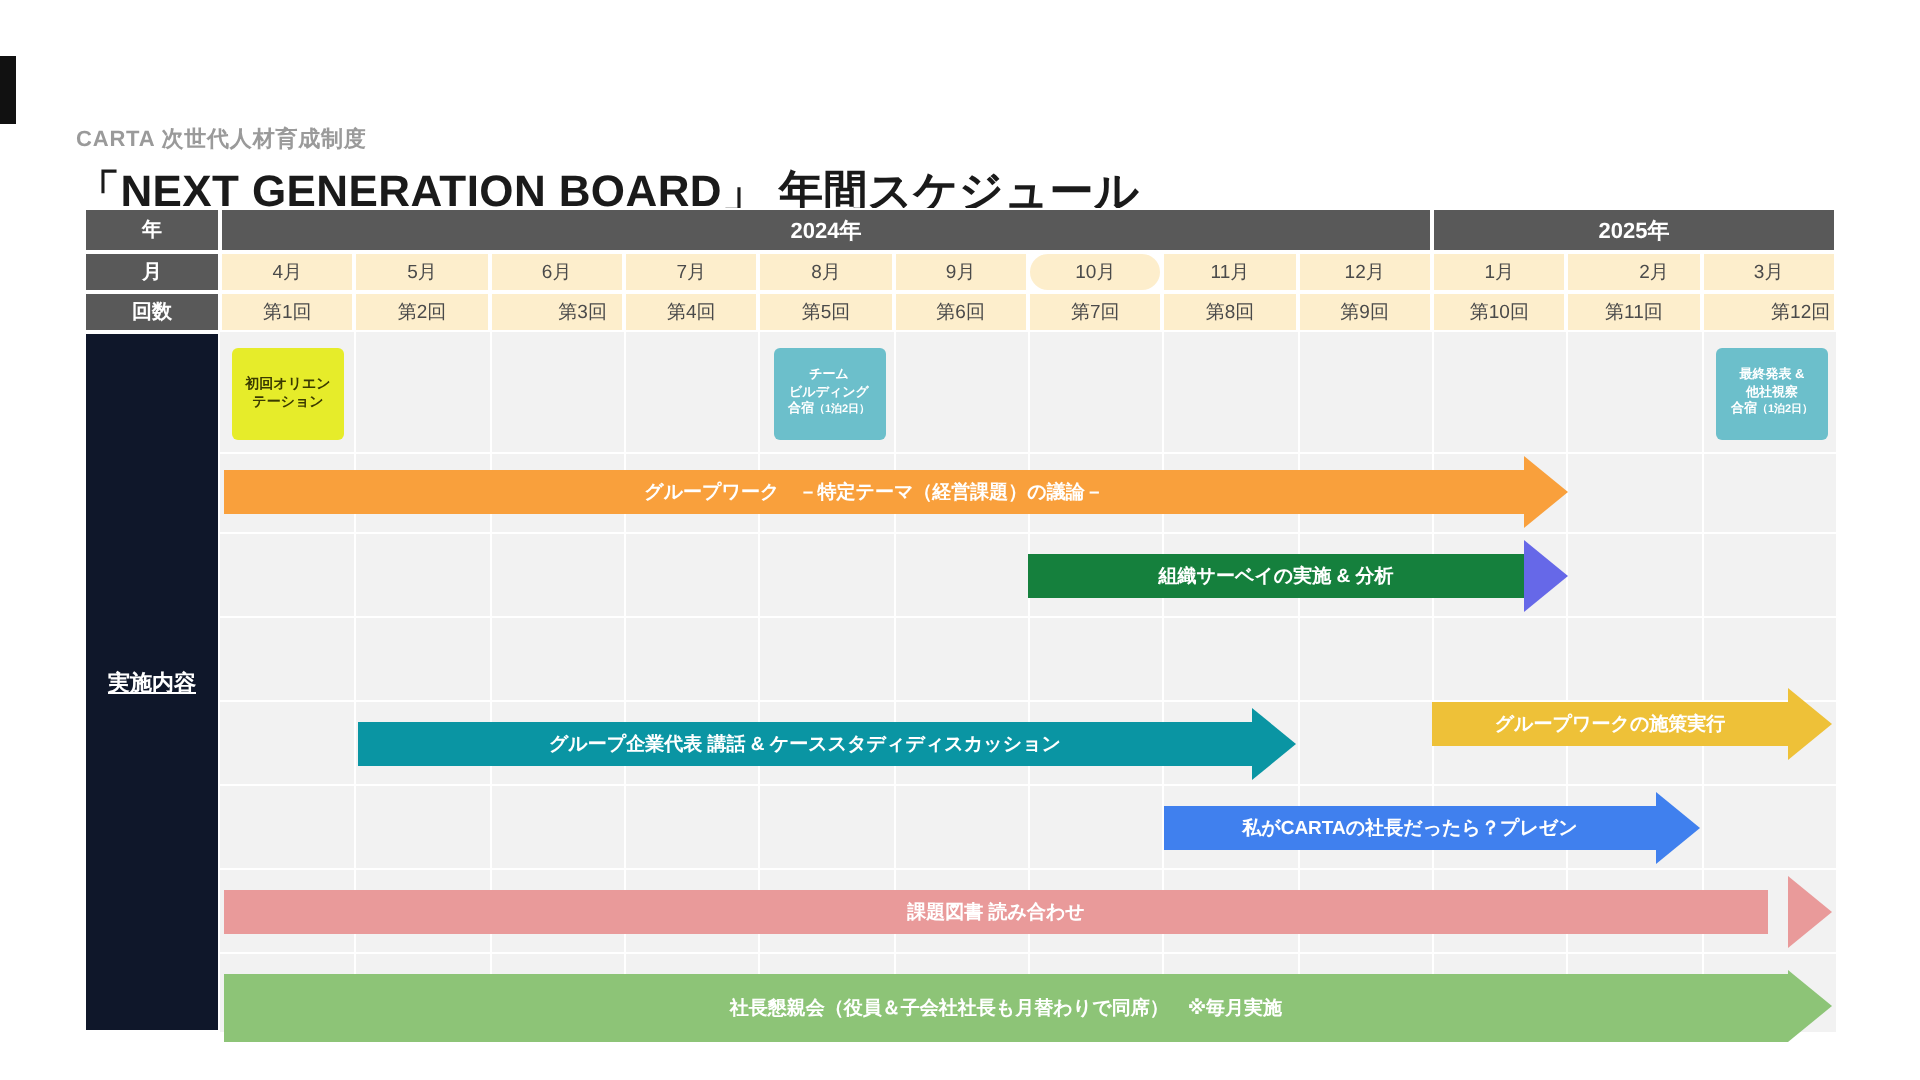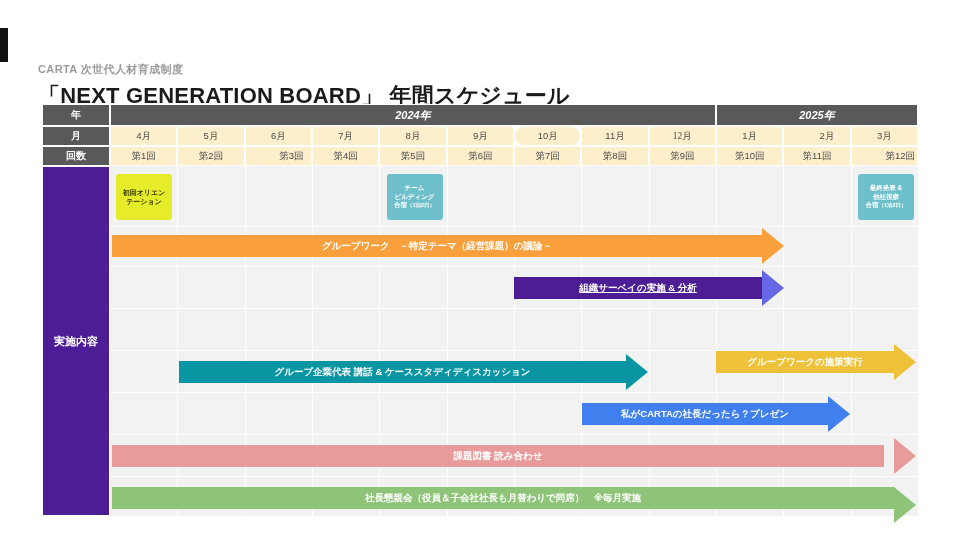--- a/index.html
+++ b/index.html
@@ -16,27 +16,27 @@
   #eyebrow{position:absolute;left:38px;top:36px;font-size:11px;color:#9a9a9a;letter-spacing:.4px;font-weight:700;}
   #title{position:absolute;left:38px;top:55px;font-size:22px;color:#1a1a1a;font-weight:700;letter-spacing:.2px;white-space:nowrap;}
 
   
   #grid{position:absolute;left:42px;top:104px;width:876px;height:412px;}
   .hdr-label{position:absolute;background:#595959;color:#ffffff;font-size:10px;font-weight:700;
              display:flex;align-items:center;justify-content:center;box-sizing:border-box;
              border:1px solid #ffffff;}
   .hdr-year{position:absolute;background:#595959;color:#ffffff;font-size:11px;font-weight:700;
             display:flex;align-items:center;justify-content:center;box-sizing:border-box;
-            border:1px solid #ffffff;font-style:italic;}
+            border:1px solid #ffffff;}
   .hdr-cell{position:absolute;background:#fdeecc;color:#4a4a4a;font-size:9.5px;
             display:flex;align-items:center;justify-content:center;box-sizing:border-box;
             border:1px solid #ffffff;}
-  #side-label{position:absolute;background:#4c1d95;color:#ffffff;font-size:11px;font-weight:700;
+  #side-label{position:absolute;background:#0f172a;color:#ffffff;font-size:11px;font-weight:700;
               display:flex;align-items:center;justify-content:center;box-sizing:border-box;
-              border:1px solid #ffffff;}
+              border:1px solid #ffffff;text-decoration:underline;}
 
   
   #body-area{position:absolute;left:68px;top:62px;width:808px;height:350px;background:#f2f2f2;}
   .vline{position:absolute;top:0;width:1px;height:350px;background:#ffffff;}
   .hline{position:absolute;left:0;width:808px;height:1px;background:#ffffff;}
 
   
   .evt-box{position:absolute;border-radius:3px;display:flex;align-items:center;justify-content:center;
            text-align:center;box-sizing:border-box;color:#ffffff;line-height:1.35;}
   .evt-sub{font-size:5.5px;}
@@ -69,21 +69,21 @@
   <div class="hdr-year" style="left:674px;top:0;width:202px;height:22px;">2025年</div>
 
   <div class="hdr-cell" style="left:68px;top:22px;width:67.33px;height:20px;">4月</div>
   <div class="hdr-cell" style="left:135.33px;top:22px;width:67.33px;height:20px;">5月</div>
   <div class="hdr-cell" style="left:202.67px;top:22px;width:67.33px;height:20px;">6月</div>
   <div class="hdr-cell" style="left:270px;top:22px;width:67.33px;height:20px;">7月</div>
   <div class="hdr-cell" style="left:337.33px;top:22px;width:67.33px;height:20px;">8月</div>
   <div class="hdr-cell" style="left:404.67px;top:22px;width:67.33px;height:20px;">9月</div>
   <div class="hdr-cell" style="left:472px;top:22px;width:67.33px;height:20px;border-radius:10px;">10月</div>
   <div class="hdr-cell" style="left:539.33px;top:22px;width:67.33px;height:20px;">11月</div>
-  <div class="hdr-cell" style="left:606.67px;top:22px;width:67.33px;height:20px;font-family:Liberation Serif, serif;">12月</div>
+  <div class="hdr-cell" style="left:606.67px;top:22px;width:67.33px;height:20px;">12月</div>
   <div class="hdr-cell" style="left:674px;top:22px;width:67.33px;height:20px;">1月</div>
   <div class="hdr-cell" style="left:741.33px;top:22px;width:67.33px;height:20px;padding-left:20px;">2月</div>
   <div class="hdr-cell" style="left:808.67px;top:22px;width:67.33px;height:20px;">3月</div>
 
   <div class="hdr-cell" style="left:68px;top:42px;width:67.33px;height:20px;">第1回</div>
   <div class="hdr-cell" style="left:135.33px;top:42px;width:67.33px;height:20px;">第2回</div>
   <div class="hdr-cell" style="left:202.67px;top:42px;width:67.33px;height:20px;padding-left:26px;">第3回</div>
   <div class="hdr-cell" style="left:270px;top:42px;width:67.33px;height:20px;">第4回</div>
   <div class="hdr-cell" style="left:337.33px;top:42px;width:67.33px;height:20px;">第5回</div>
   <div class="hdr-cell" style="left:404.67px;top:42px;width:67.33px;height:20px;">第6回</div>
@@ -131,21 +131,21 @@
       <span>他社視察</span>
       <span><span>合宿</span><span class="evt-sub">（1泊2日）</span></span>
     </div>
 
     <div class="arrow" id="ar-groupwork" style="left: 2px; top: 69px; width: 672px; height: 22px; align-items: center;">
       <div class="bar" style="width: 650px; background: rgb(249, 160, 60);">グループワーク　－特定テーマ（経営課題）の議論－</div>
       <div class="head" style="border-width: 18px 0px 18px 22px; border-color: transparent transparent transparent rgb(249, 160, 60); margin-top: 0px;"></div>
     </div>
 
     <div class="arrow" id="ar-survey" style="left: 404px; top: 111px; width: 270px; height: 22px; align-items: center;">
-      <div class="bar" style="width: 248px; background: #4c1d95; text-decoration: underline;">組織サーベイの実施 &amp; 分析</div>
+      <div class="bar" style="width: 248px; background: #15803d;">組織サーベイの実施 &amp; 分析</div>
       <div class="head" style="border-width: 18px 0px 18px 22px; border-color: transparent transparent transparent rgb(102, 104, 232); margin-top: 0px;"></div>
     </div>
 
     <div class="arrow" id="ar-exec-policy" style="left: 606px; top: 153px; width: 200px; height: 22px; align-items: center; margin-top: 32px;">
       <div class="bar" style="width: 178px; background: rgb(238, 193, 56);">グループワークの施策実行</div>
       <div class="head" style="border-width: 18px 0px 18px 22px; border-color: transparent transparent transparent rgb(238, 193, 56); margin-top: 0px;"></div>
     </div>
 
     <div class="arrow" id="ar-lecture" style="left: 69px; top: 195px; width: 469px; height: 22px; align-items: center;">
       <div class="bar" style="width: 447px; background: rgb(10, 149, 163);">グループ企業代表 講話 &amp; ケーススタディディスカッション</div>
@@ -155,18 +155,18 @@
     <div class="arrow" id="ar-ceo-pres" style="left: 472px; top: 237px; width: 268px; height: 22px; align-items: center;">
       <div class="bar" style="width: 246px; background: rgb(64, 128, 238);">私がCARTAの社長だったら？プレゼン</div>
       <div class="head" style="border-width: 18px 0px 18px 22px; border-color: transparent transparent transparent rgb(64, 128, 238); margin-top: 0px;"></div>
     </div>
 
     <div class="arrow" id="ar-book" style="left: 2px; top: 279px; width: 804px; height: 22px; align-items: center; gap: 10px;">
       <div class="bar" style="width: 782px; background: rgb(233, 154, 154);">課題図書 読み合わせ</div>
       <div class="head" style="border-width: 18px 0px 18px 22px; border-color: transparent transparent transparent rgb(233, 154, 154); margin-top: 0px;"></div>
     </div>
 
-    <div class="arrow" id="ar-social" style="left: 2px; top: 321px; width: 804px; height: 22px; align-items: flex-start;">
+    <div class="arrow" id="ar-social" style="left: 2px; top: 321px; width: 804px; height: 34px; align-items: flex-end;">
       <div class="bar" style="width: 782px; background: rgb(141, 196, 119);">社長懇親会（役員＆子会社社長も月替わりで同席）　※毎月実施</div>
       <div class="head" style="border-width: 18px 0px 18px 22px; border-color: transparent transparent transparent rgb(141, 196, 119); margin-top: 0px;"></div>
     </div>
   </div>
 </div>
 
 </body></html>

